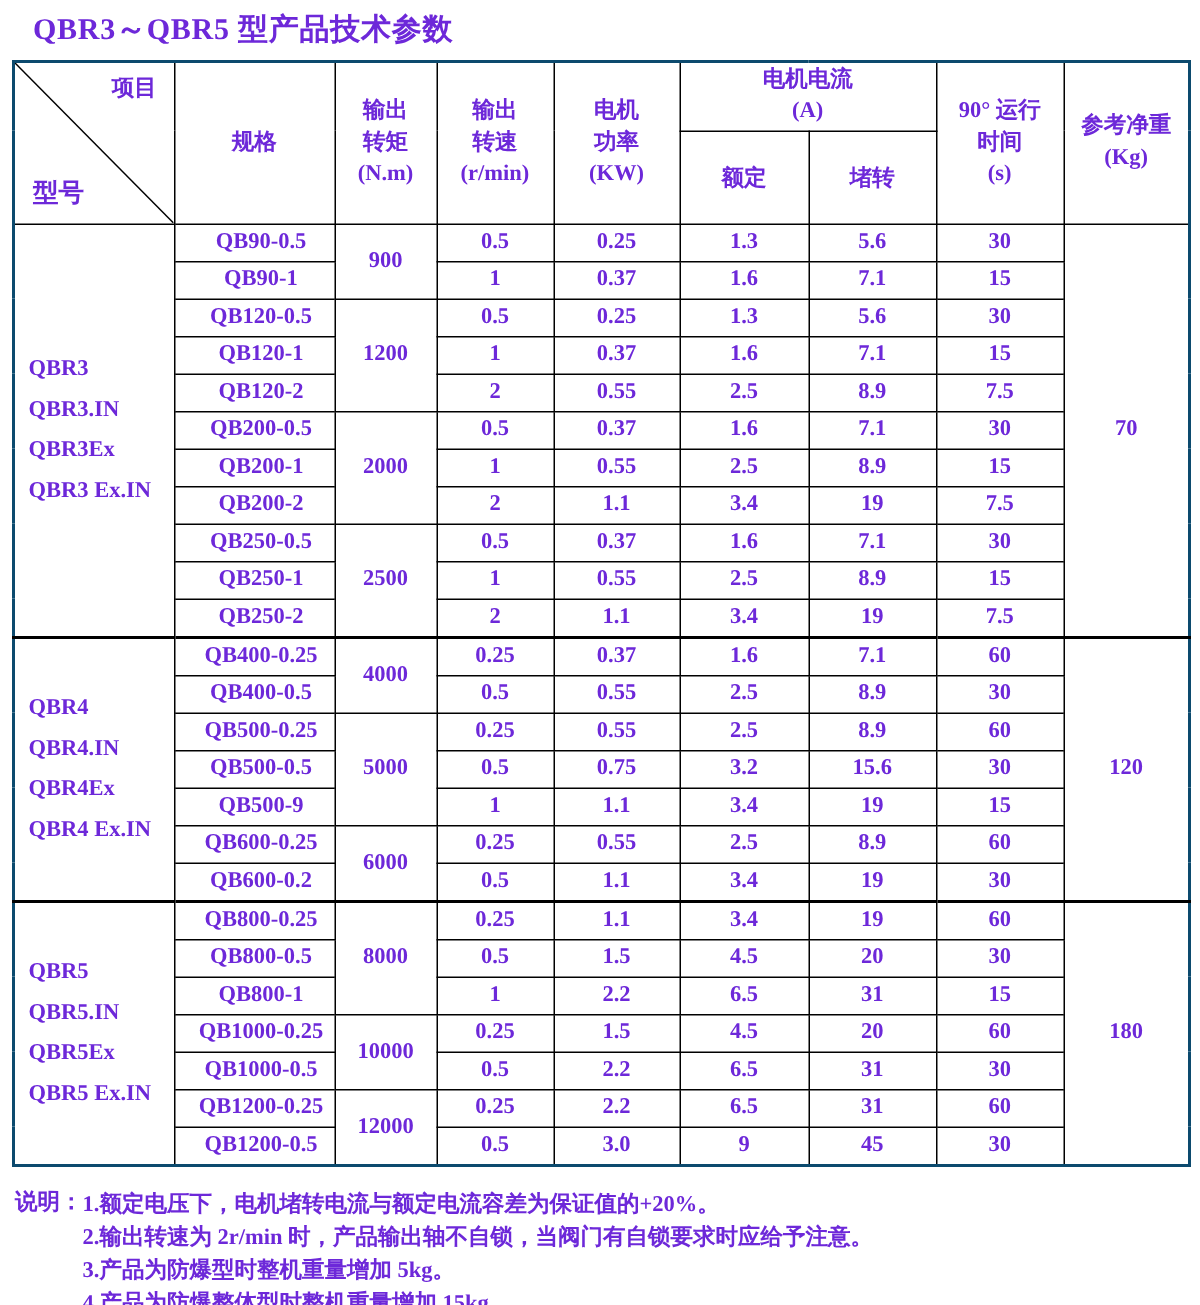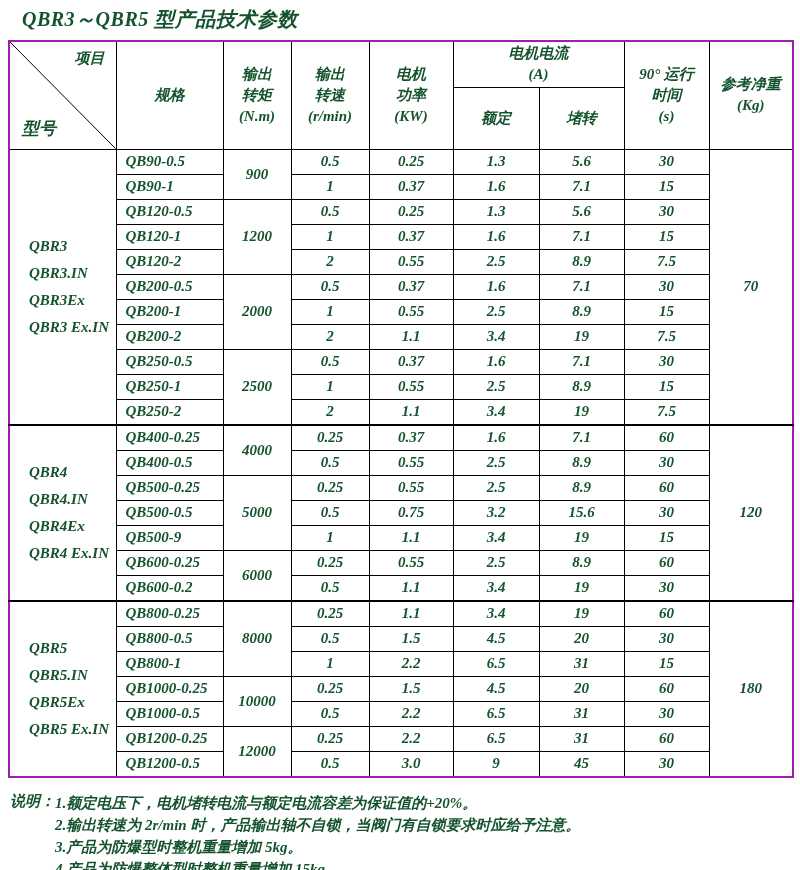--- a/index.html
+++ b/index.html
@@ -1,41 +1,41 @@
 <!DOCTYPE html>
 <html><head>
 <meta charset="utf-8">
 <style>
   html,body { margin:0; padding:0; background:#fff; }
   .page {
-    width:800px; height:870px; background:#ffffff; color:#14532d;
+    width:800px; height:870px; background:#ffffff; color:#6d28d9;
     font-family:"Liberation Serif","DejaVu Serif",serif; font-weight:bold;
-    position:relative; overflow:hidden; box-sizing:border-box;font-style:italic;
+    position:relative; overflow:hidden; box-sizing:border-box;
   }
   .title {
     padding:6px 0 0 22px; font-size:20px; font-weight:bold; letter-spacing:0.5px;
   }
   table.spec {
     border-collapse:collapse; table-layout:fixed;
-    margin:7px 0 0 8px; width:784px; border:2px solid #a21caf;
+    margin:7px 0 0 8px; width:784px; border:2px solid #0c4a6e;
   }
   table.spec th, table.spec td {
     border:1px solid #000; font-weight:bold; font-size:15px; padding:0;
     text-align:center; vertical-align:middle; overflow:hidden;
   }
   thead tr.hrow1 { height:46px; }
   thead tr.hrow2 { height:62px; }
   th .hline { line-height:21px; }
   td.corner { position:relative; padding:0; }
   td.corner svg { position:absolute; top:0; left:0; width:100%; height:100%; }
   .corner-top { position:absolute; top:7px; right:11px; font-size:15px; }
   .corner-bottom { position:absolute; bottom:9px; left:12px; font-size:17px; }
   tbody td { height:24px; }
-  tbody td.spec-cell { text-align:left; padding-left:9px; }
-  tbody td.model-cell { text-align:left; padding-left:19px; line-height:27px; }
+  tbody td.spec-cell { text-align:center; padding-left:9px; }
+  tbody td.model-cell { text-align:left; padding-left:9px; line-height:27px; }
   tr.group-start td { border-top:2px solid #000; }
   .notes { margin:14px 0 0 10px; font-size:15px; display:flex; }
   .notes-label { white-space:nowrap; }
   .note-item { line-height:22px; white-space:nowrap; }
 </style>
 </head>
 <body>
 
 <div class="page">
 

